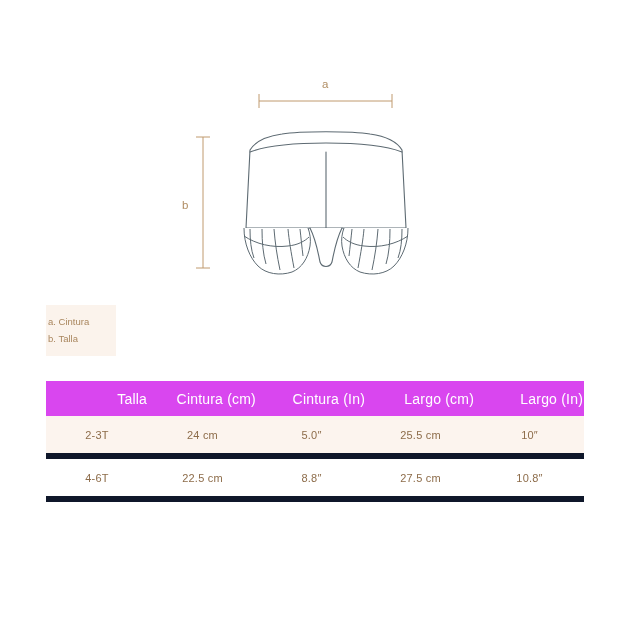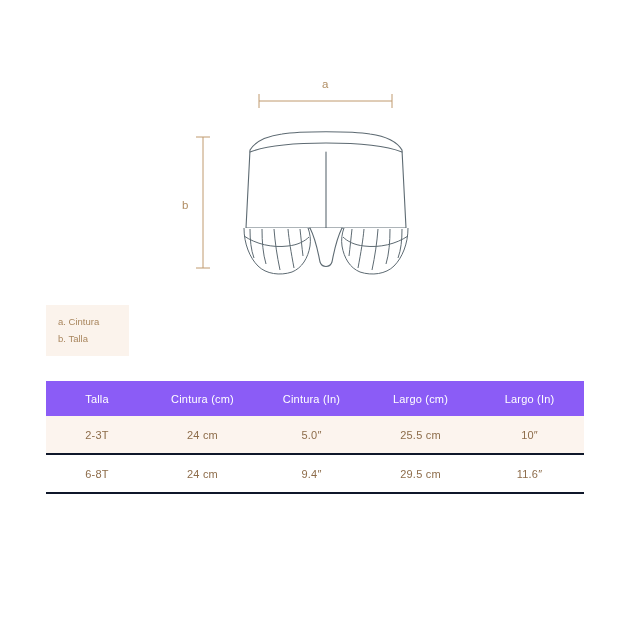--- a/index.html
+++ b/index.html
@@ -48,65 +48,65 @@
     position: absolute;
     left: 0;
     top: 0;
   }
 
   
   .legend {
     position: absolute;
     left: 46px;
     top: 305px;
-    width: 83px;
+    width: 70px;
     background: #fbf3ec;
-    padding: 8px 10px 9px 12px;
+    padding: 8px 10px 9px 2px;
     box-sizing: border-box;
   }
   .legend-line {
     font-size: 9.5px;
     color: #a9865e;
     line-height: 17px;
     white-space: nowrap;
   }
 
   
   .size-table {
     position: absolute;
     left: 46px;
     top: 381px;
     width: 528px;
     border-collapse: collapse;
     table-layout: fixed;
   }
   .size-table th {
-    background: #8b5cf6;
+    background: #d946ef;
     color: #ffffff;
-    font-size: 11px;
+    font-size: 14px;
     font-weight: normal;
     height: 33px;
-    text-align: center;
+    text-align: right;
     letter-spacing: 0.2px;
   }
   .size-table td {
     font-size: 11px;
     color: #8d6c4a;
     height: 35px;
     text-align: center;
     letter-spacing: 0.2px;
   }
   .size-table tbody tr:nth-child(odd) {
     background: #fcf4ee;
   }
   .size-table tbody tr:nth-child(even) {
     background: #ffffff;
   }
   .size-table tbody tr {
-    border-bottom: 2px solid #0f172a;
+    border-bottom: 6px solid #0f172a;
   }
 </style>
 </head>
 <body>
 
 <div class="page">
 
   <div class="diagram">
 
     <span class="dim-label label-a">a</span>
@@ -190,22 +190,22 @@
     </thead>
     <tbody>
       <tr>
         <td>2-3T</td>
         <td>24 cm</td>
         <td>5.0″</td>
         <td>25.5 cm</td>
         <td>10″</td>
       </tr>
       <tr>
-        <td>6-8T</td>
-        <td>24 cm</td>
-        <td>9.4″</td>
-        <td>29.5 cm</td>
-        <td>11.6″</td>
+        <td>4-6T</td>
+        <td>22.5 cm</td>
+        <td>8.8″</td>
+        <td>27.5 cm</td>
+        <td>10.8″</td>
       </tr>
     </tbody>
   </table>
 
 </div>
 
 </body></html>

